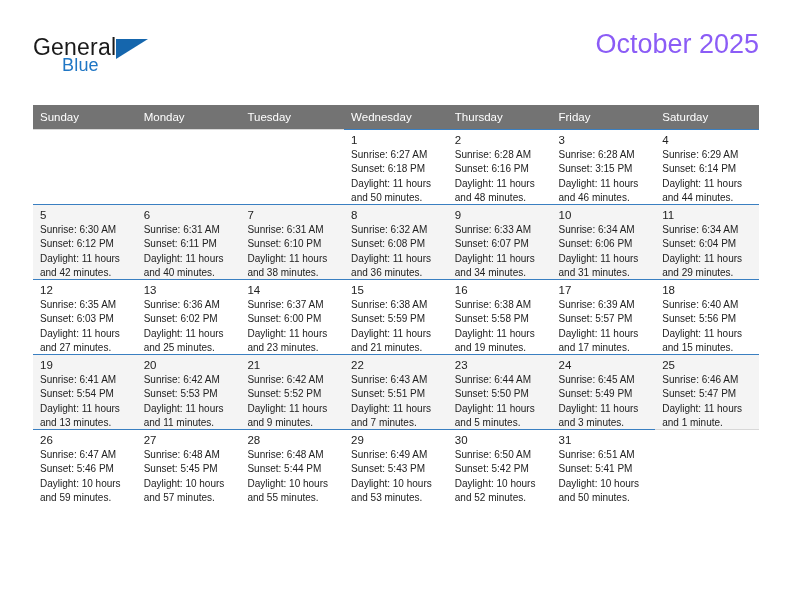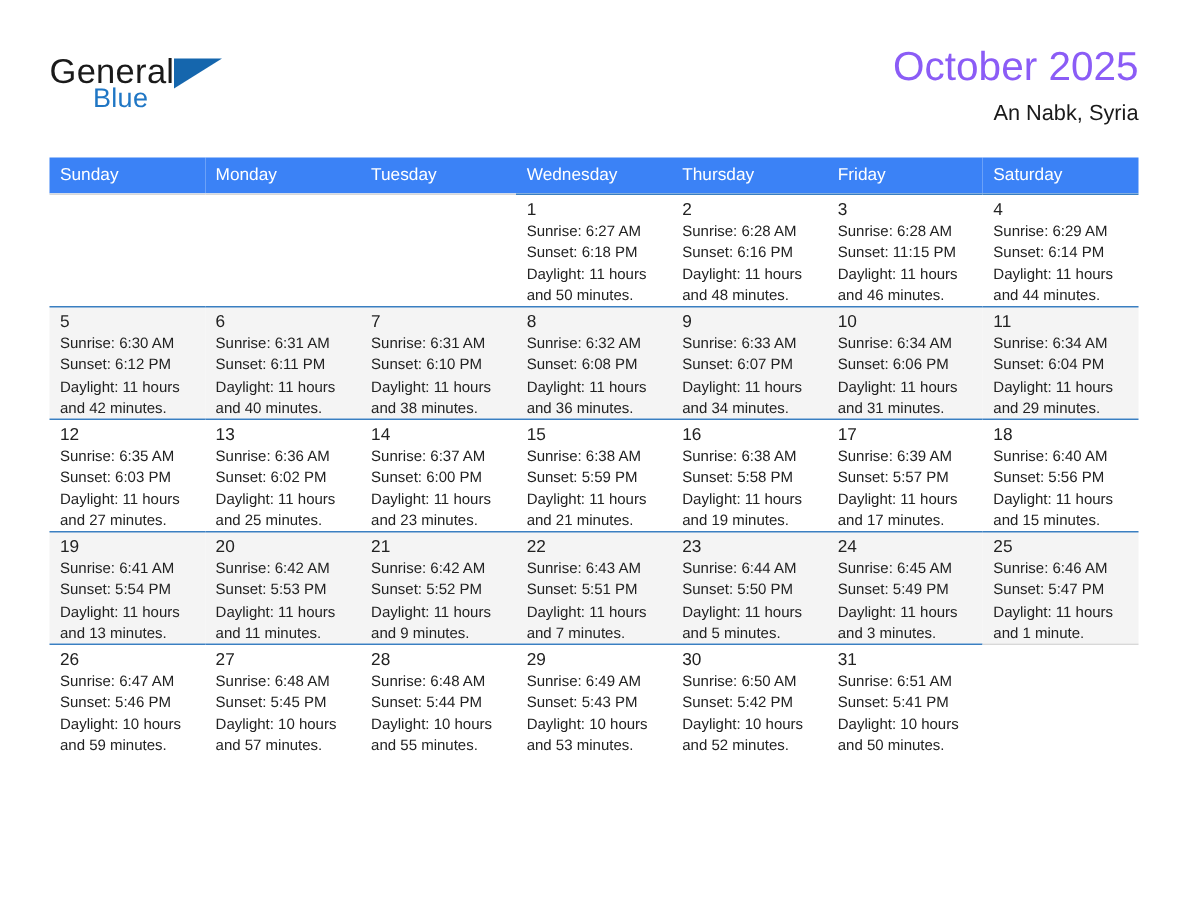--- a/index.html
+++ b/index.html
@@ -84,21 +84,21 @@
   
   .calendar {
     position: absolute;
     left: 33px;
     top: 105px;
     width: 726px;
     border-collapse: collapse;
     table-layout: fixed;
   }
   .calendar th {
-    background: #3b82f6;
+    background: #737373;
     color: #ffffff;
     font-size: 11.5px;
     font-weight: normal;
     text-align: left;
     padding: 5px 0 5px 7px;
     height: 14px;
     border: none;
   }
   .calendar td {
     vertical-align: top;
@@ -142,21 +142,20 @@
 <div class="page">
 
   <div class="header">
     <div class="brand">
       <span class="brand-general">General</span>
       <span class="brand-triangle"></span>
       <span class="brand-blue">Blue</span>
     </div>
     <div class="title-block">
       <div class="cal-title">October 2025</div>
-      <div class="cal-subtitle">An Nabk, Syria</div>
     </div>
   </div>
 
   <table class="calendar">
     <thead>
       <tr>
         <th>Sunday</th>
         <th>Monday</th>
         <th>Tuesday</th>
         <th>Wednesday</th>
@@ -220,21 +219,21 @@
                 <div>Daylight: 11 hours</div>
                 <div>and 48 minutes.</div>
               </div>
             </div>
           </td>
           <td class="has-content">
             <div class="cell">
               <div class="daynum">3</div>
               <div class="daytext">
                 <div>Sunrise: 6:28 AM</div>
-                <div>Sunset: 11:15 PM</div>
+                <div>Sunset: 3:15 PM</div>
                 <div>Daylight: 11 hours</div>
                 <div>and 46 minutes.</div>
               </div>
             </div>
           </td>
           <td class="has-content">
             <div class="cell">
               <div class="daynum">4</div>
               <div class="daytext">
                 <div>Sunrise: 6:29 AM</div>

